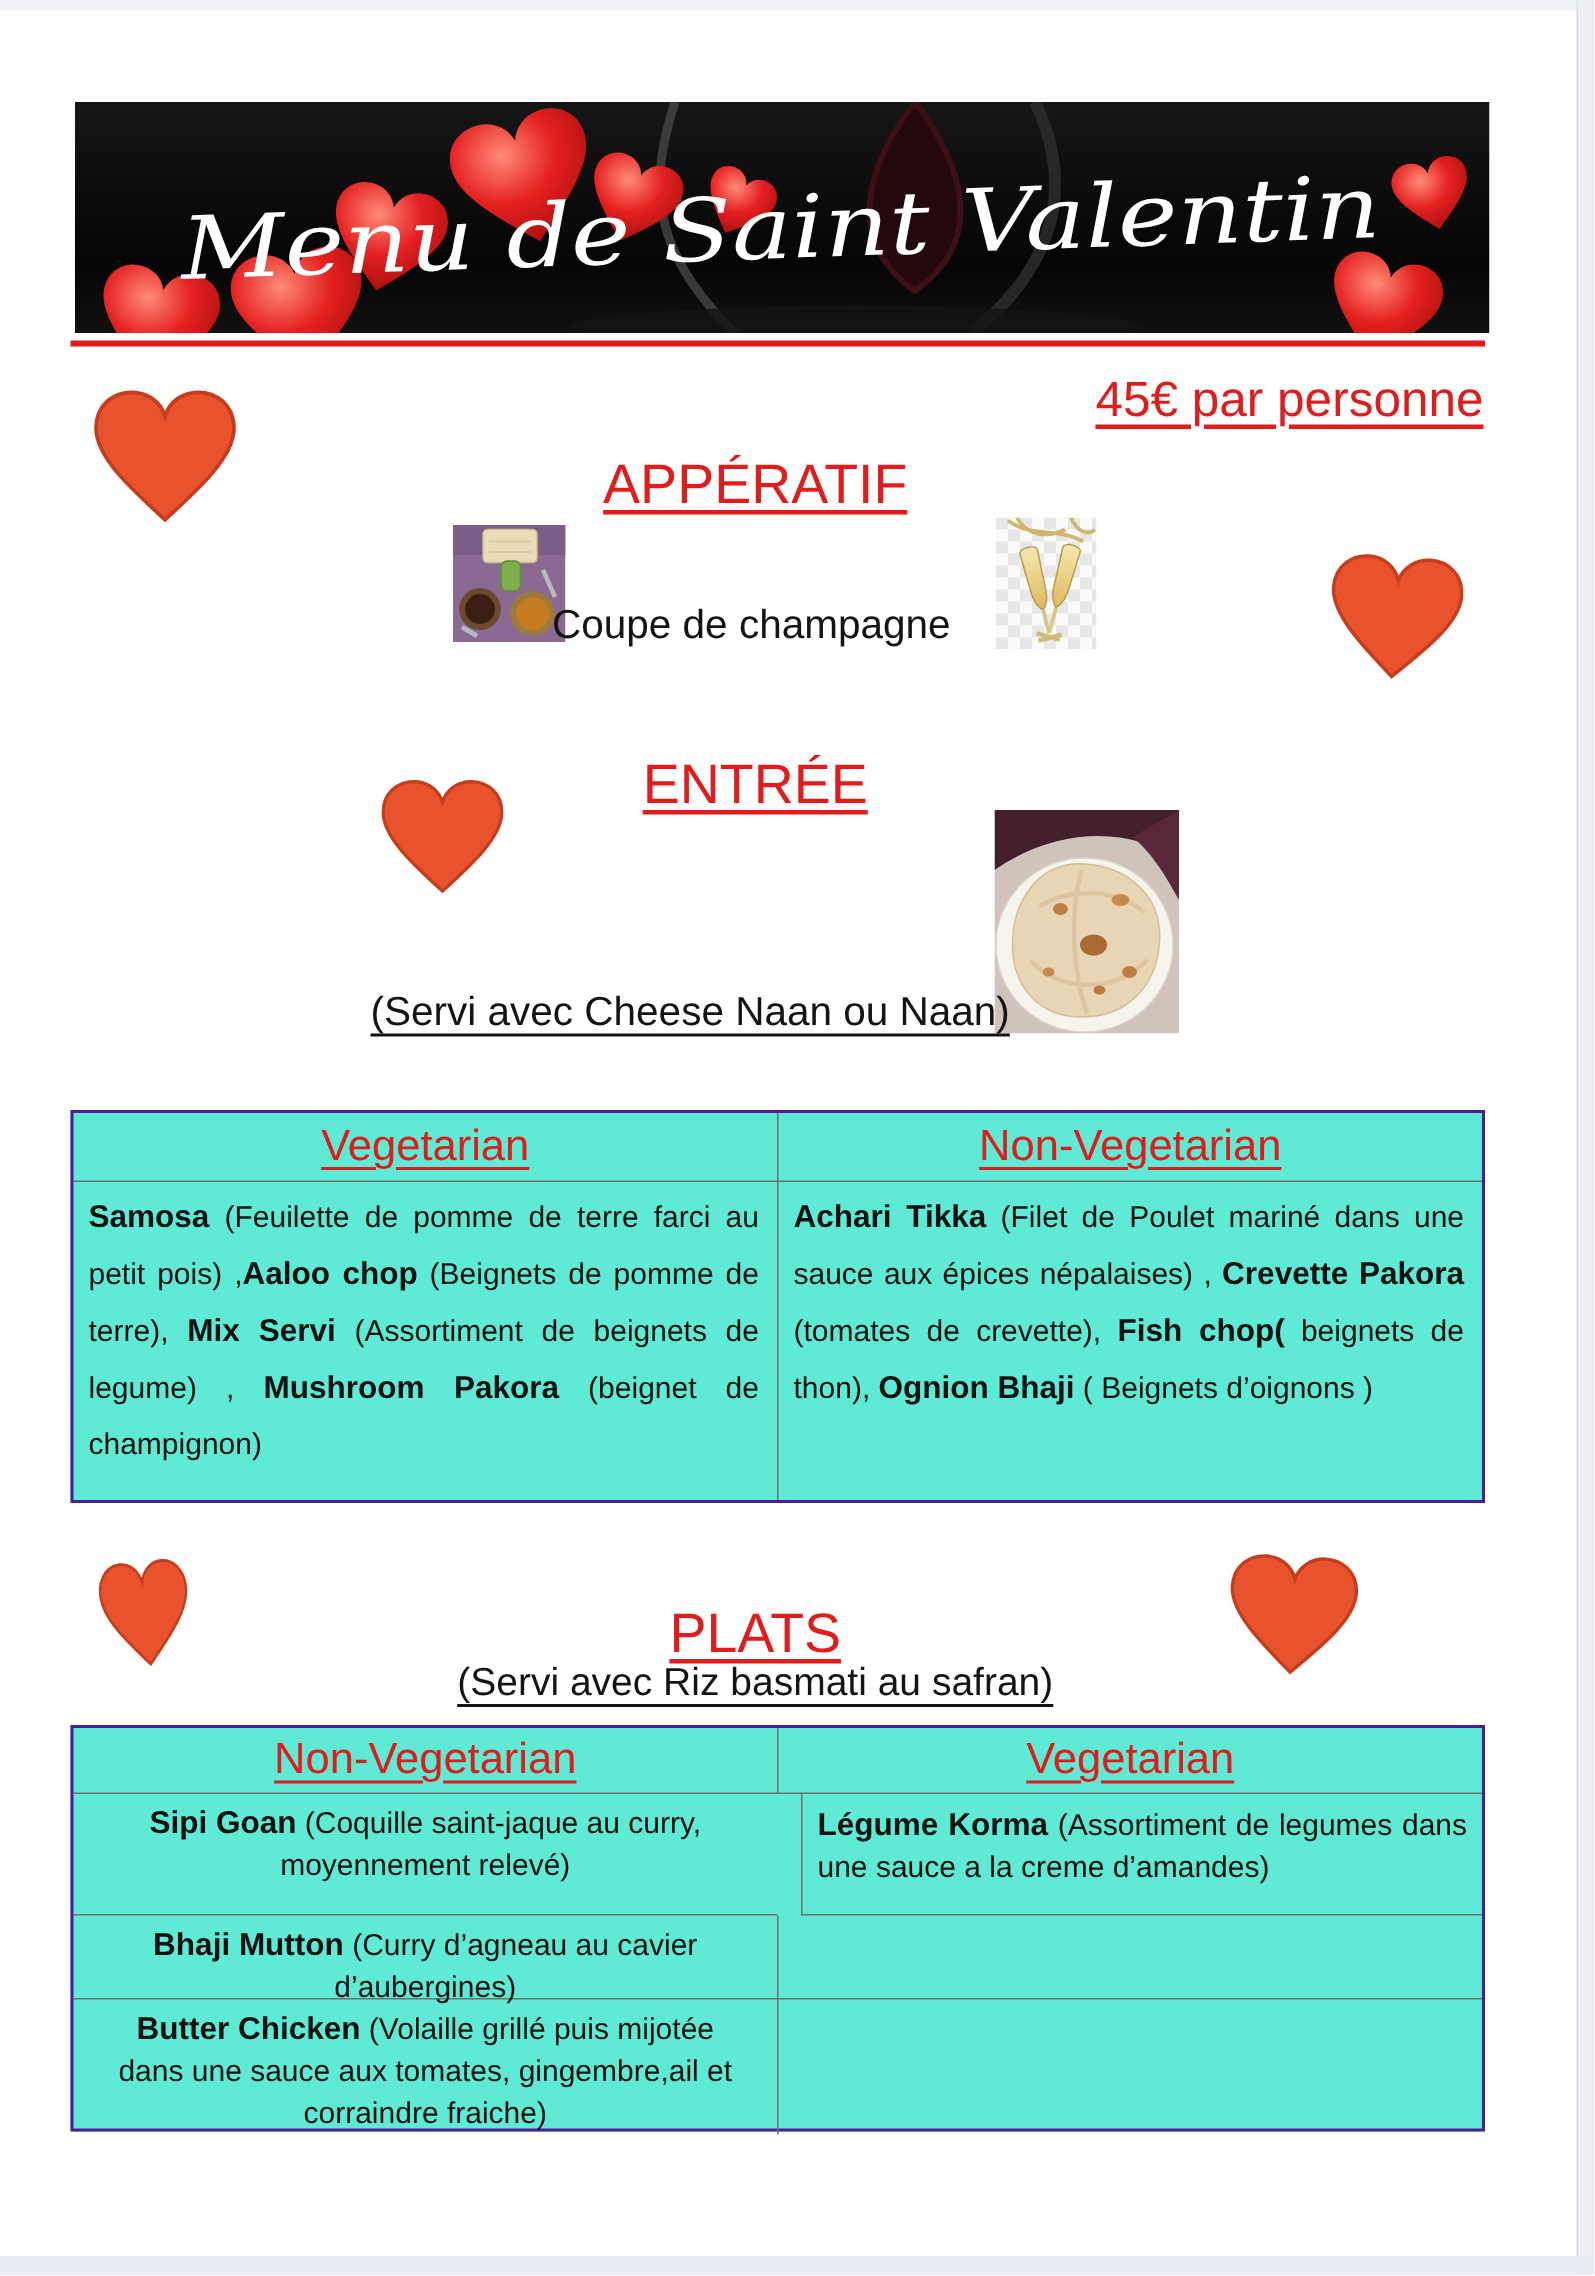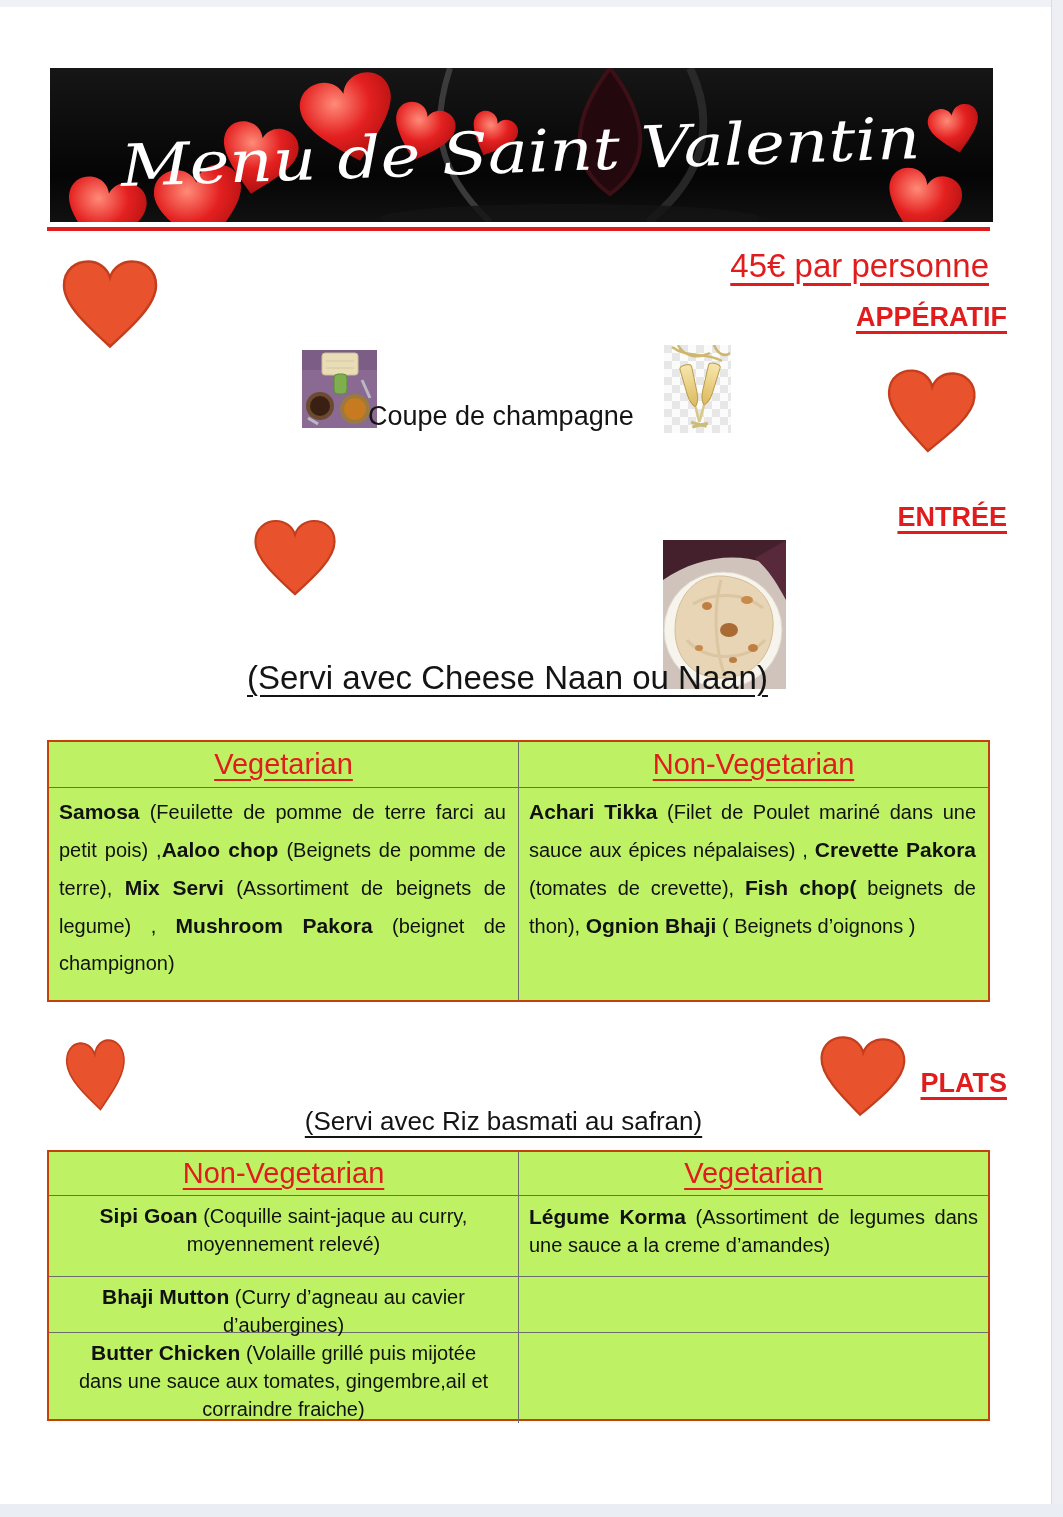--- a/index.html
+++ b/index.html
@@ -5,52 +5,52 @@
   html,body{margin:0;padding:0;background:#ffffff;}
   #page{position:relative;width:1063px;height:1517px;background:#ffffff;overflow:hidden;
         font-family:"Liberation Sans", sans-serif;color:#141414;}
   .abs{position:absolute;}
   
   .strip-top{left:0;top:0;width:1063px;height:7px;background:#f0f1f6;}
   .strip-right{left:1051px;top:0;width:12px;height:1517px;background:#edeff5;border-left:1px solid #d9dce4;}
   .strip-bottom{left:0;top:1504px;width:1063px;height:13px;background:#eaedf3;}
 
   
-  .red-heading{left:0;top:0;width:1007px;text-align:right;color:var(--accent-red);
-               font-weight:bold;font-size:27px;}
+  .red-heading{left:0;top:0;width:1007px;text-align:center;color:var(--accent-red);
+               font-weight:normal;font-size:37px;}
   .red-heading span{text-decoration:underline;text-decoration-thickness:2.5px;text-underline-offset:5px;}
   .price{color:var(--accent-red);font-size:33px;text-decoration:underline;
          text-decoration-thickness:2.5px;text-underline-offset:6px;}
-  .plain-note{font-size:33px;color:#141414;text-decoration:underline;
+  .plain-note{font-size:27px;color:#141414;text-decoration:underline;
               text-decoration-thickness:2px;text-underline-offset:6px;}
   .item-text{font-size:27px;color:#141414;}
 
   
   .banner{left:50px;top:68px;width:943px;height:154px;}
   .red-rule{left:47px;top:227px;width:943px;height:4px;background:var(--accent-red);}
 
   
   svg.heart{overflow:visible;}
   svg.heart use{fill:var(--heart-fill);stroke:var(--heart-stroke);stroke-width:2.5;}
 
   
-  .menu-table{border:2px solid #c2410c;display:grid;background:#bef264;}
+  .menu-table{border:2px solid #4c1d95;display:grid;background:#5eead4;}
   .t1{left:47px;top:740px;width:939px;height:258px;grid-template-columns:469px 1fr;grid-template-rows:46px 1fr;}
   .t2{left:47px;top:1150px;width:939px;height:267px;grid-template-columns:469px 1fr;grid-template-rows:44px 81px 56px 1fr;}
   .cell{min-width:0;}
   .cell.right{border-left:1.5px solid #6e6e6e;}
   .cell.hdr{border-bottom:1.5px solid #6e6e6e;display:flex;align-items:center;justify-content:center;}
   .cell.hdr span{color:var(--accent-red);font-size:29px;text-decoration:underline;
                  text-decoration-thickness:2px;text-underline-offset:5px;}
   .t2 .cell.rowline{border-bottom:1.5px solid #6e6e6e;}
   .menu-par{padding:5px 12px 0 10px;text-align:justify;font-size:20px;line-height:37px;color:#111;}
   .menu-par .dish{font-weight:bold;font-size:21px;}
   .plat-cell{padding:6px 26px 0 26px;text-align:center;font-size:20px;line-height:28px;color:#111;}
   .plat-cell .dish2,.plat-par .dish2{font-weight:bold;font-size:21px;}
-  .plat-par{padding:7px 10px 0 10px;text-align:justify;font-size:20px;line-height:28px;color:#111;}
+  .plat-par{padding:7px 10px 0 10px;text-align:justify;font-size:20px;line-height:28px;color:#111;margin-left:16px;}
 </style>
 </head>
 <body>
 
 <svg width="0" height="0" style="position:absolute" aria-hidden="true">
   <defs>
     <symbol id="heartSym" viewBox="0 0 100 92">
       <path d="M50 88 C27 67 4 46 4 27 C4 11 16 3 28 3 C38 3 47 9 50 19 C53 9 62 3 72 3 C84 3 96 11 96 27 C96 46 73 67 50 88 Z"></path>
     </symbol>
   </defs>

